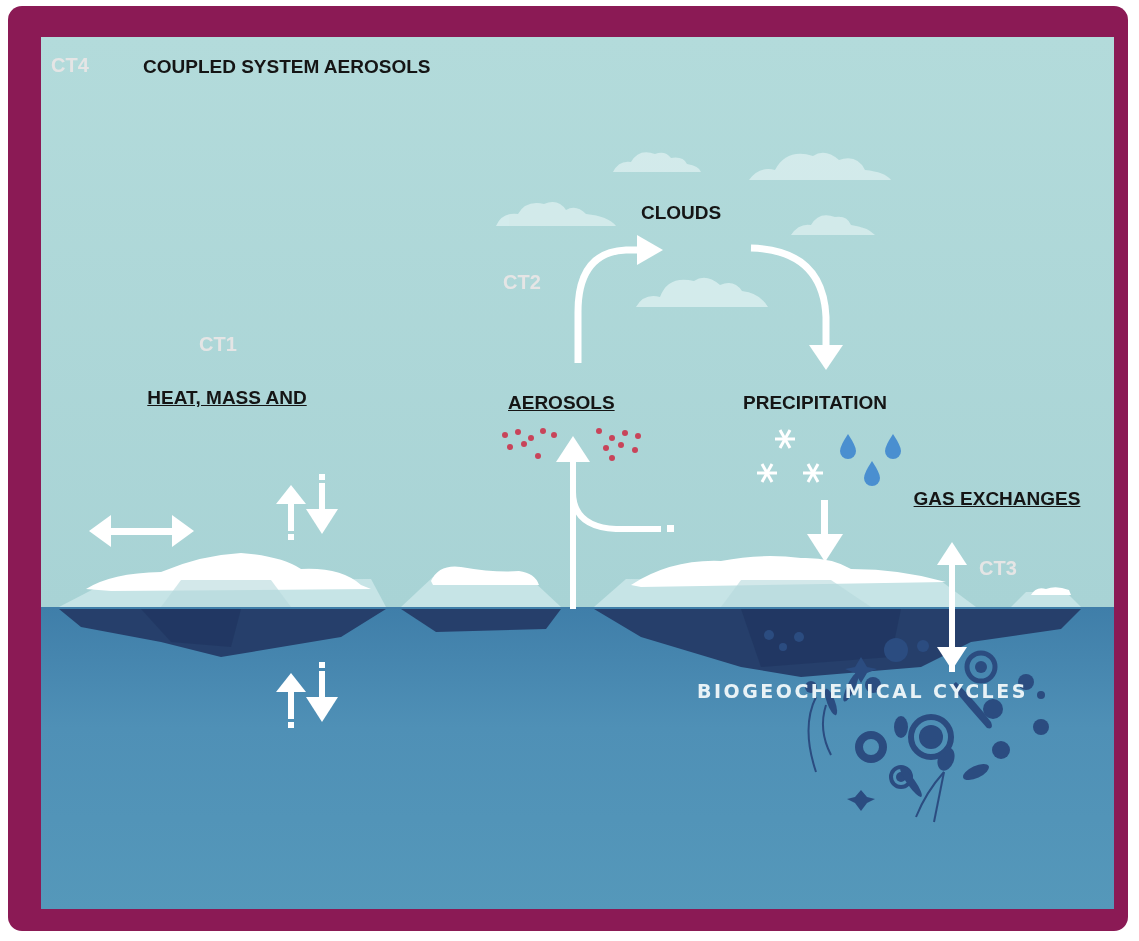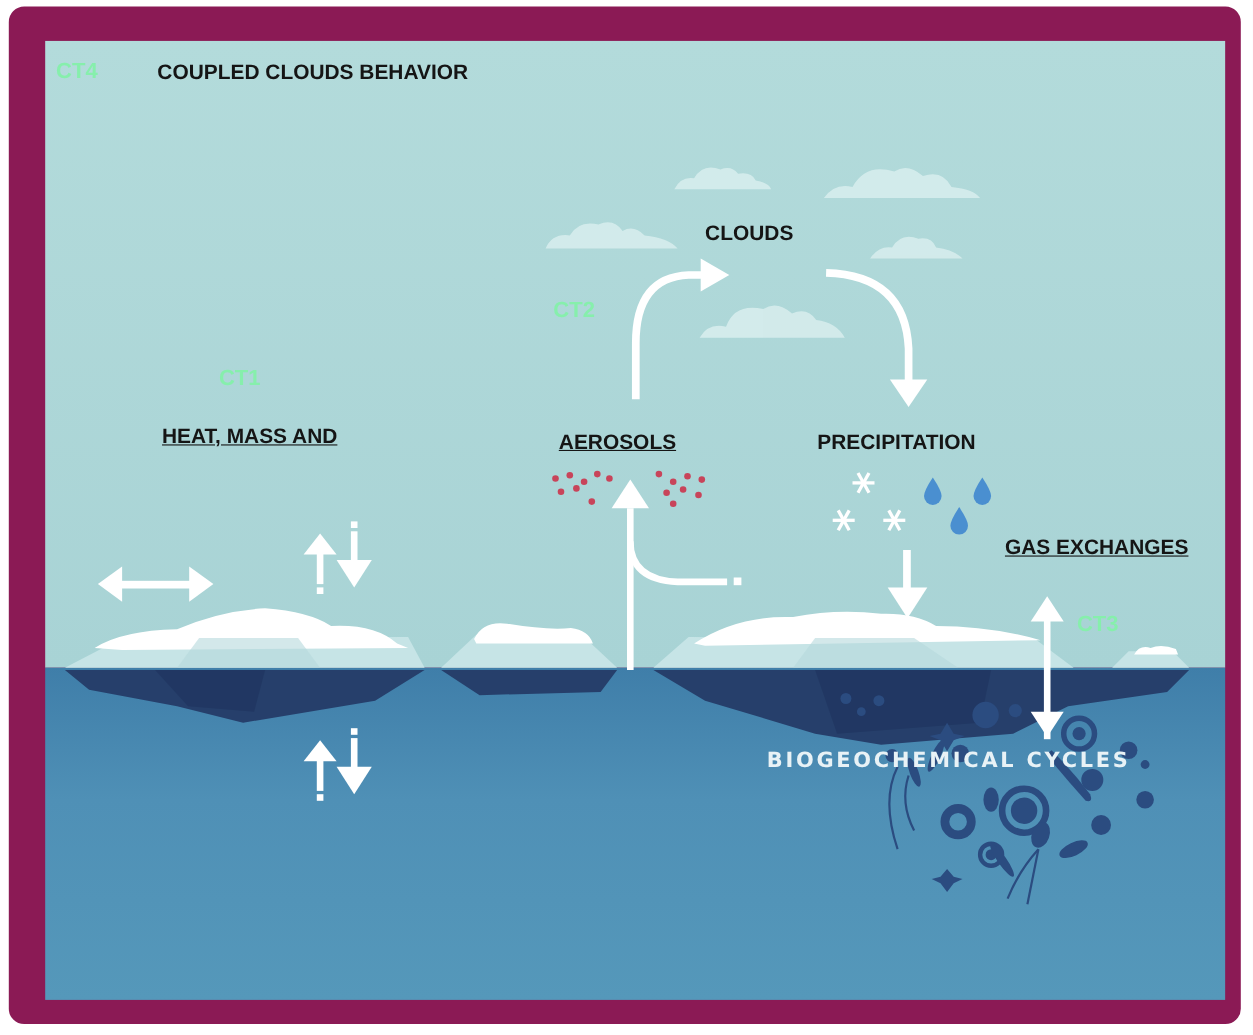--- a/index.html
+++ b/index.html
@@ -4,21 +4,21 @@
 <style>
   html, body { margin:0; padding:0; background:#ffffff; }
   body { width:1139px; height:941px; position:relative; overflow:hidden; font-family:"Liberation Sans", sans-serif; }
   .frame { position:absolute; left:8px; top:6px; width:1120px; height:925px; background:#8b1a55; border-radius:14px; }
   .canvas { position:absolute; left:33px; top:31px; width:1073px; height:872px; overflow:hidden; }
   .sky { position:absolute; left:0; top:0; width:100%; height:570px; background:linear-gradient(#b3dbdb, #a8d3d5); }
   .sea { position:absolute; left:0; top:570px; width:100%; height:302px; background:linear-gradient(#3f7ea9 0%, #4f90b6 40%, #5598ba 100%); }
   svg.art { position:absolute; left:0; top:0; width:1073px; height:872px; }
   .lbl { position:absolute; font-weight:bold; white-space:nowrap; }
   .dark { color:#151515; font-size:19px; line-height:24px; }
-  .ct { color:#86efac; font-size:20px; }
+  .ct { color:#e5e5e5; font-size:20px; }
   .bio { color:#e8f2f6; font-size:19px; letter-spacing:2.5px; font-family:"DejaVu Sans", sans-serif; font-weight:bold;margin-left:11px; }
   .center { text-align:center;text-decoration:underline; }
 </style>
 </head>
 <body>
 
 <div class="frame">
   <div class="canvas">
     <div class="sky"></div>
     <div class="sea"></div>
@@ -199,21 +199,21 @@
       </g>
 
       <g fill="#ffffff">
         <rect x="908" y="525" width="6" height="110"></rect>
         <polygon points="896,528 911,505 926,528"></polygon>
         <polygon points="896,610 911,633 926,610"></polygon>
       </g>
     </svg>
 
     <div class="lbl ct" style="left:10px;top:17px;">CT4</div>
-    <div class="lbl dark" style="left:102px;top:18px;">COUPLED CLOUDS BEHAVIOR</div>
+    <div class="lbl dark" style="left:102px;top:18px;">COUPLED SYSTEM AEROSOLS</div>
 
     <div class="lbl ct" style="left:158px;top:296px;">CT1</div>
     <div class="lbl dark center" style="left:36px;top:349px;width:300px;">
       <div>HEAT, MASS AND</div>
     </div>
 
     <div class="lbl ct" style="left:462px;top:234px;">CT2</div>
     <div class="lbl dark" style="left:600px;top:164px;">CLOUDS</div>
     <div class="lbl dark" style="left:467px;top:354px;text-decoration:underline;">AEROSOLS</div>
     <div class="lbl dark" style="left:702px;top:354px;">PRECIPITATION</div>

